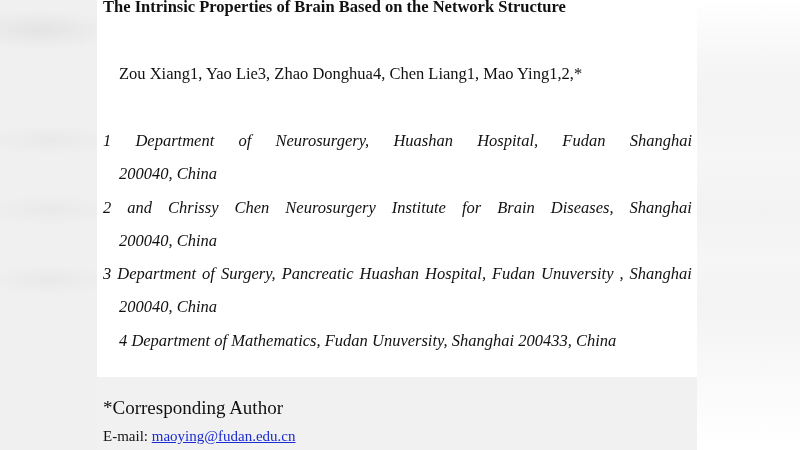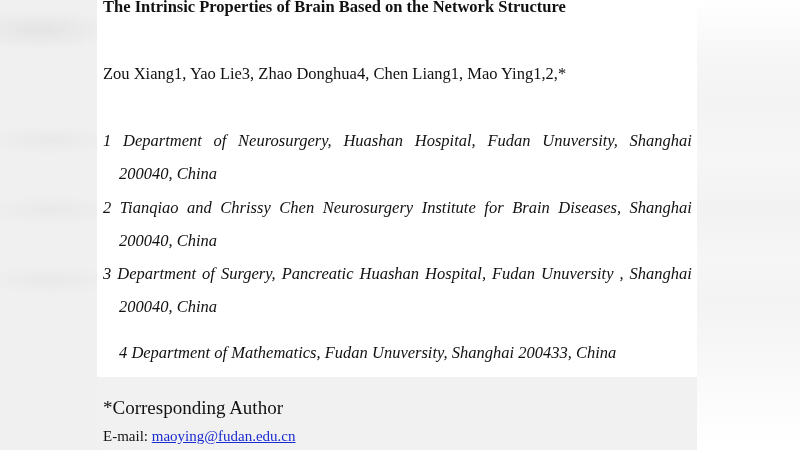--- a/index.html
+++ b/index.html
@@ -29,33 +29,33 @@
   .page {
     position: absolute; left: 97px; top: 0; width: 600px; height: 377px;
     background: #ffffff;
   }
   .content { position: absolute; left: 6px; right: 5px; top: 0; }
   .title {
     position: absolute; top: -3px; left: 0;
     font-weight: bold; font-size: 16.5px; white-space: nowrap;
   }
   .authors {
-    position: absolute; top: 64px; left: 0;
+    position: absolute; top: 64px; left: 16px;
     font-size: 16.5px; white-space: nowrap;
   }
   .affil {
     position: absolute; left: 0; right: 0;
     font-style: italic; font-size: 16.5px;
   }
   .affil .line1 { display: flex; justify-content: space-between; white-space: nowrap; height: 33px; line-height: 33px; }
   .affil .line2 { white-space: nowrap; height: 33px; line-height: 33px; margin-left: 16px; }
   .affil.a1 { top: 124px; }
   .affil.a2 { top: 191px; }
   .affil.a3 { top: 257px; }
-  .affil.a4 { top: 336px; }
+  .affil.a4 { top: 324px; }
   .corr {
     position: absolute; top: 397px; left: 0;
     font-size: 19px; white-space: nowrap;
   }
   .email {
     position: absolute; top: 428px; left: 0;
     font-size: 15px; white-space: nowrap;
   }
   .email a { color: #1a2bd1; text-decoration: underline; }
 </style>
@@ -72,30 +72,28 @@
 
     <div class="affil a1">
       <div class="line1">
         <span>1</span>
         <span>Department</span>
         <span>of</span>
         <span>Neurosurgery,</span>
         <span>Huashan</span>
         <span>Hospital,</span>
         <span>Fudan</span>
-        <span>Unuversity,</span>
         <span>Shanghai</span>
       </div>
       <div class="line2">200040, China</div>
     </div>
 
     <div class="affil a2">
       <div class="line1">
         <span>2</span>
-        <span>Tianqiao</span>
         <span>and</span>
         <span>Chrissy</span>
         <span>Chen</span>
         <span>Neurosurgery</span>
         <span>Institute</span>
         <span>for</span>
         <span>Brain</span>
         <span>Diseases,</span>
         <span>Shanghai</span>
       </div>

